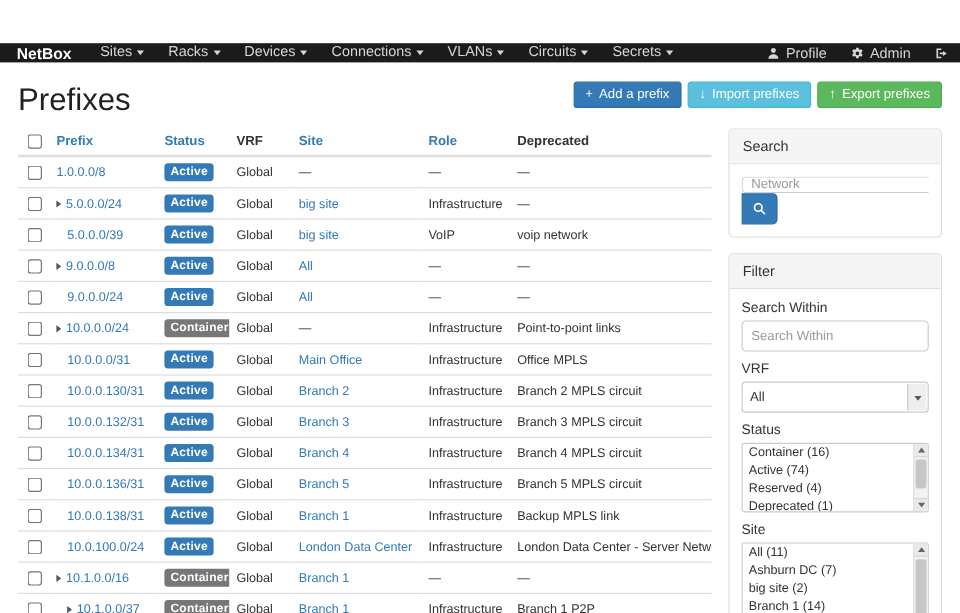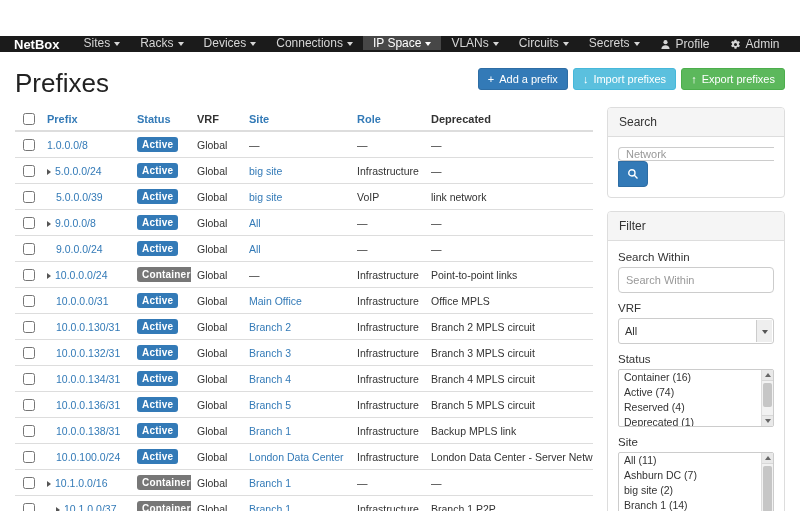--- a/index.html
+++ b/index.html
@@ -87,24 +87,20 @@
           <span class="caret-down"></span>
         </div>
         <div class="nav-item">
           <span>Devices</span>
           <span class="caret-down"></span>
         </div>
         <div class="nav-item">
           <span>Connections</span>
           <span class="caret-down"></span>
         </div>
-        <div class="nav-item active">
-          <span>IP Space</span>
-          <span class="caret-down"></span>
-        </div>
         <div class="nav-item">
           <span>VLANs</span>
           <span class="caret-down"></span>
         </div>
         <div class="nav-item">
           <span>Circuits</span>
           <span class="caret-down"></span>
         </div>
         <div class="nav-item">
           <span>Secrets</span>
@@ -202,21 +198,21 @@
                 <td>Infrastructure</td>
                 <td>—</td>
               </tr>
               <tr>
                 <td class="cb-cell"><input type="checkbox" style=""></td>
                 <td><span class="indent" style="width: 9px;"></span><a class="link" href="#">5.0.0.0/39</a></td>
                 <td><span class="badge-status badge-active">Active</span></td>
                 <td>Global</td>
                 <td><a class="link" href="#">big site</a></td>
                 <td>VoIP</td>
-                <td>link network</td>
+                <td>voip network</td>
               </tr>
               <tr>
                 <td class="cb-cell"><input type="checkbox" style=""></td>
                 <td><span class="tree-arrow"></span><a class="link" href="#">9.0.0.0/8</a></td>
                 <td><span class="badge-status badge-active">Active</span></td>
                 <td>Global</td>
                 <td><a class="link" href="#">All</a></td>
                 <td>—</td>
                 <td>—</td>
               </tr>

